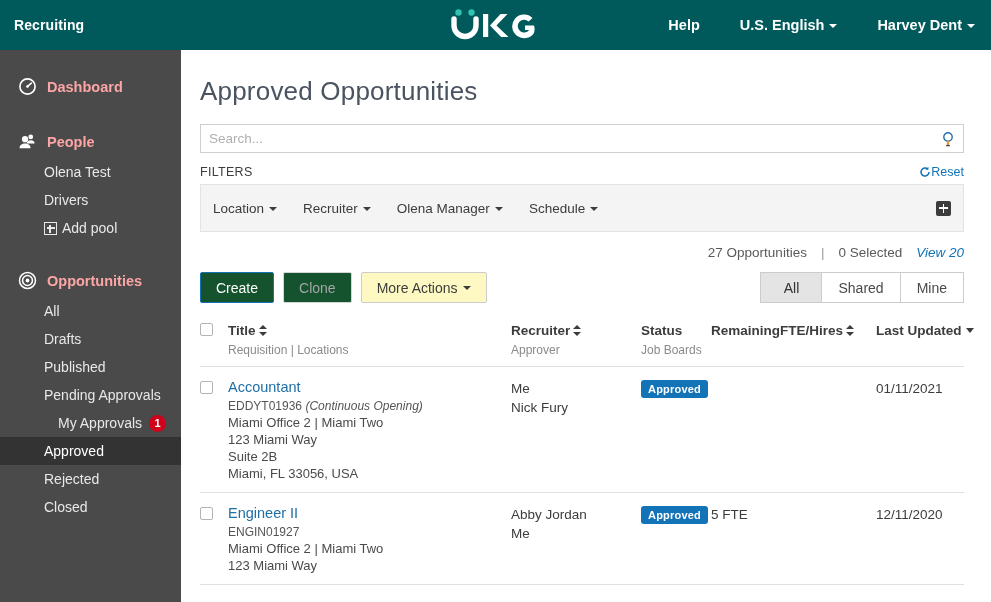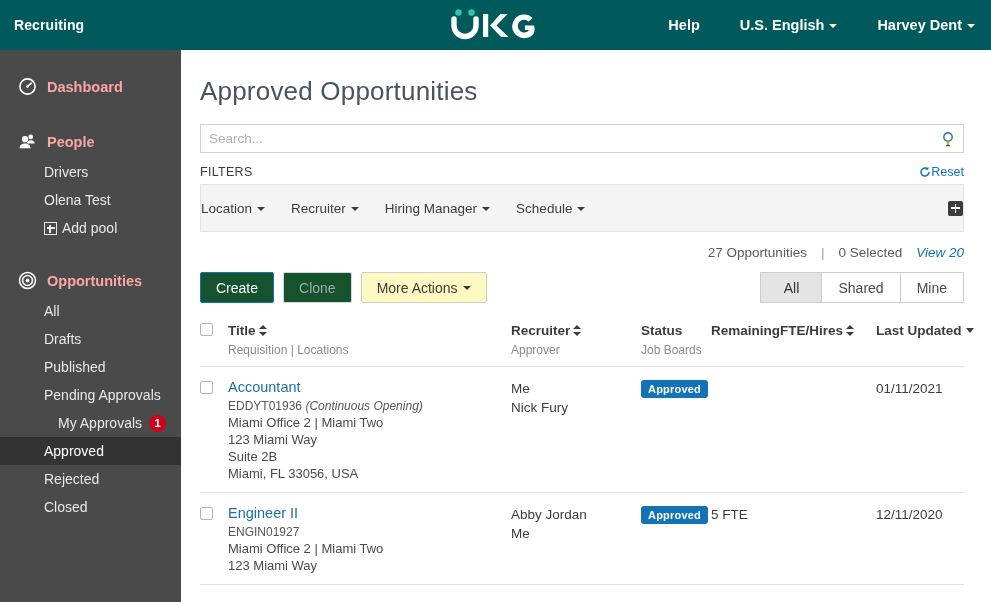--- a/index.html
+++ b/index.html
@@ -113,21 +113,21 @@
   .filters-label { font-size: 12.5px; font-weight: 400; color: #3c3c3c; letter-spacing: .3px; }
   .reset-link {
     font-size: 12.5px; color: #1073b8; cursor: pointer;
     display: flex; align-items: center; 
   }
   .refresh-ico { width: 12px; height: 12px; display: block; }
 
   .filters-bar {
     margin: 0 9px; height: 48px; background: #f4f4f4;
     border: 1px solid #e3e3e3;
-    display: flex; align-items: center; padding: 0 0;
+    display: flex; align-items: center; padding: 0 12px;
   }
   .filter-item {
     font-size: 13.5px; color: #3c3c3c; margin-right: 26px;
     cursor: pointer; white-space: nowrap;
   }
   .filter-add {
     margin-left: auto; width: 15px; height: 15px;
     background: #3c3c3c; position: relative; cursor: pointer;
     border-radius: 2px;
   }
@@ -272,22 +272,22 @@
       <div class="nav-group">
         <div class="nav-head">
           <svg class="ico" viewBox="0 0 20 20">
             <circle cx="13.4" cy="5.2" r="2.5" fill="#ffffff"></circle>
             <path d="M9.2 12.2 c0 -2.4 2 -3.6 4.2 -3.6 c2.2 0 4.2 1.2 4.2 3.6 z" fill="#ffffff"></path>
             <circle cx="7.4" cy="7.6" r="3.3" fill="#ffffff"></circle>
             <path d="M1.6 17 c0 -3.3 2.6 -5 5.8 -5 c3.2 0 5.8 1.7 5.8 5 z" fill="#ffffff"></path>
           </svg>
           <span>People</span>
         </div>
+        <a class="nav-sub">Olena Test</a>
         <a class="nav-sub">Drivers</a>
-        <a class="nav-sub">Olena Test</a>
         <a class="nav-sub"><i class="plusbox"></i><span>Add pool</span></a>
       </div>
 
       <div class="group-gap"></div>
 
       <div class="nav-group">
         <div class="nav-head">
           <svg class="ico" viewBox="0 0 20 20">
             <circle cx="10" cy="10" r="8.4" fill="none" stroke="#ffffff" stroke-width="1.6"></circle>
             <circle cx="10" cy="10" r="5.2" fill="none" stroke="#ffffff" stroke-width="1.6"></circle>
@@ -328,21 +328,21 @@
             <path d="M10 6 a4 4 0 1 1 -1.2 -2.8" fill="none" stroke="#1073b8" stroke-width="1.5"></path>
             <path d="M9.4 0.8 L9.4 3.8 L6.4 3.6 z" fill="#1073b8"></path>
           </svg>
           <span>Reset</span>
         </span>
       </div>
 
       <div class="filters-bar">
         <span class="filter-item"><span>Location</span><i class="caret-down" style="color:#3c3c3c"></i></span>
         <span class="filter-item"><span>Recruiter</span><i class="caret-down" style="color:#3c3c3c"></i></span>
-        <span class="filter-item"><span>Hiring Manager</span><i class="caret-down" style="color:#3c3c3c"></i></span>
+        <span class="filter-item"><span>Olena Manager</span><i class="caret-down" style="color:#3c3c3c"></i></span>
         <span class="filter-item"><span>Schedule</span><i class="caret-down" style="color:#3c3c3c"></i></span>
         <span class="filter-add"></span>
       </div>
 
       <div class="count-row">
         <span>27 Opportunities</span>
         <span class="divider">|</span>
         <span>0 Selected</span>
         <span class="view-link">View 20</span>
       </div>

